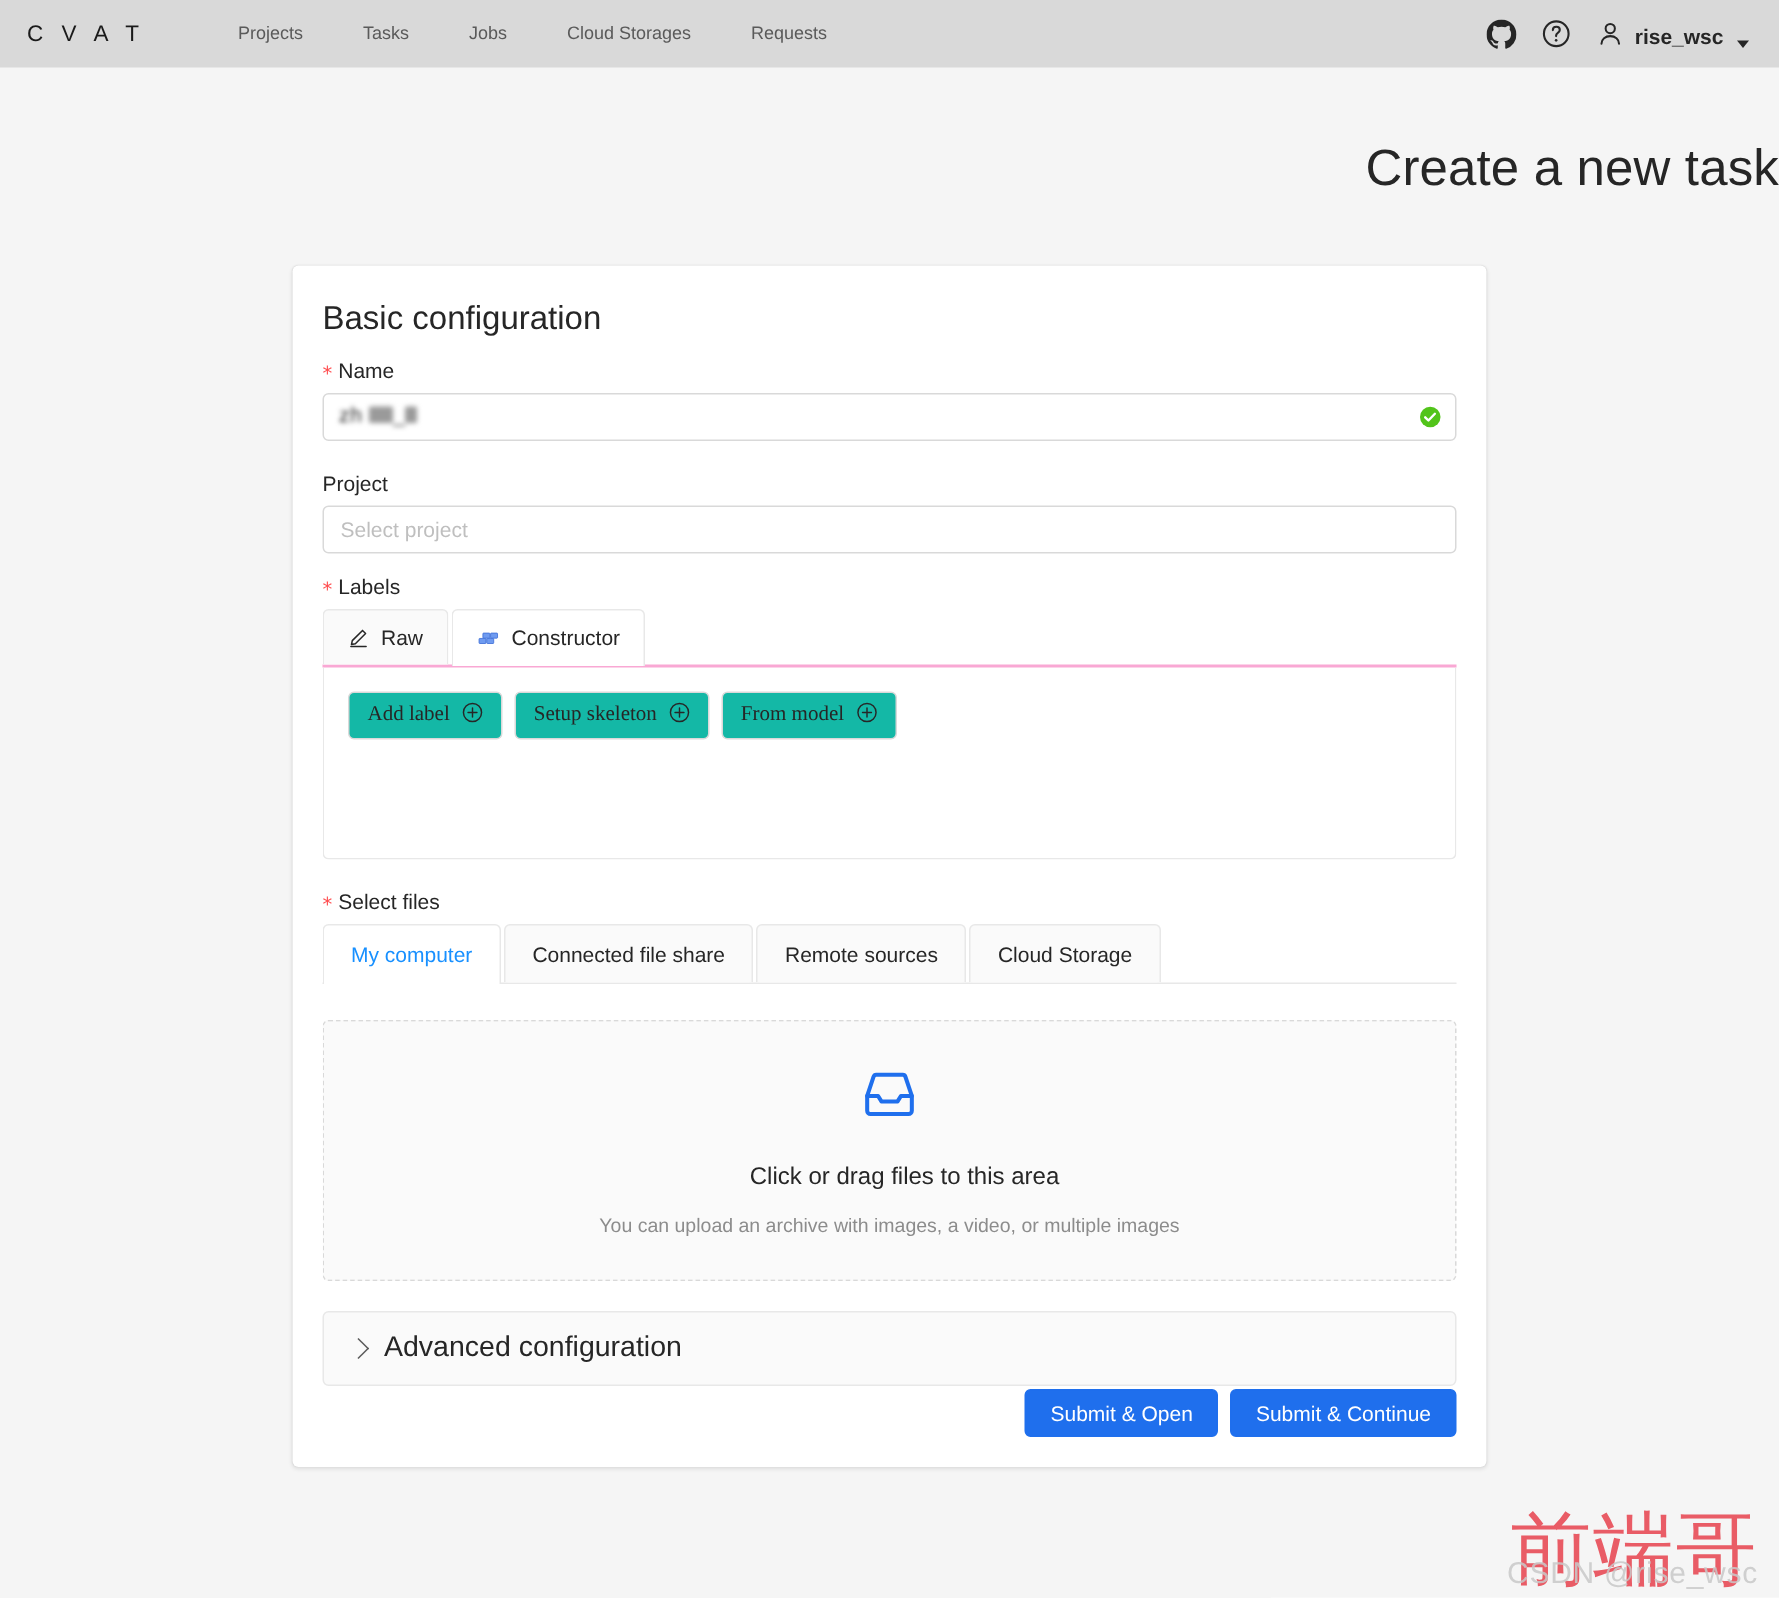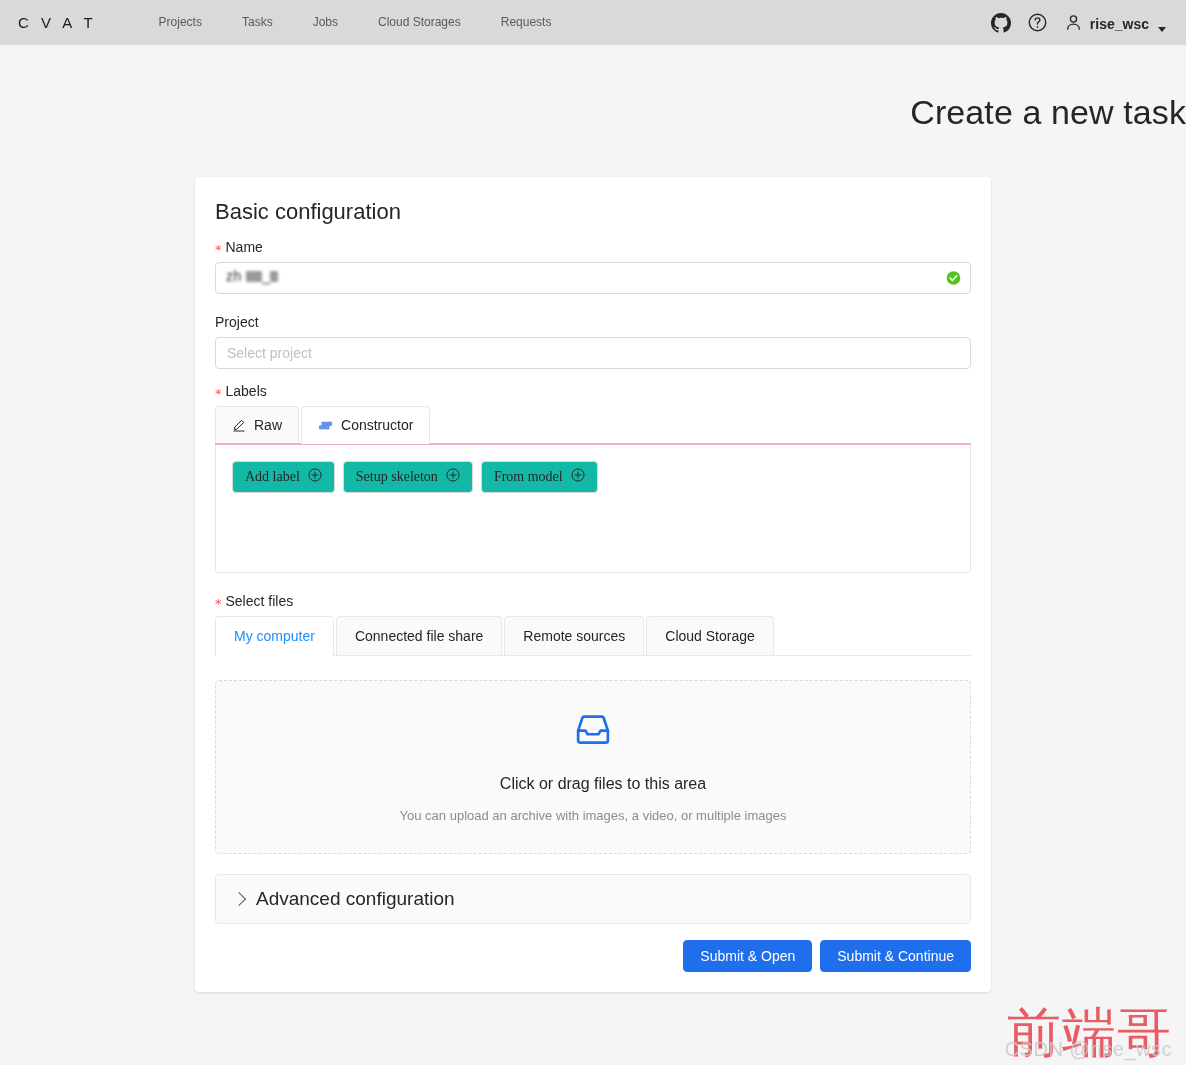--- a/index.html
+++ b/index.html
@@ -260,21 +260,21 @@
   
   .collapse {
     border: 1px solid #e8e8e8;
     border-radius: 4px;
     background: #fafafa;
     padding: 13px 16px;
     display: flex;
     align-items: center;
     gap: 12px;
     cursor: pointer;
-    margin-bottom: 16px;
+    margin-bottom: 2px;
   }
   .collapse-title { font-size: 19px; color: #262626; font-weight: 400; }
   .chev {
     width: 10px; height: 10px;
     border-top: 1.4px solid #595959;
     border-right: 1.4px solid #595959;
     transform: rotate(45deg);
     margin-left: 2px;
   }
 

